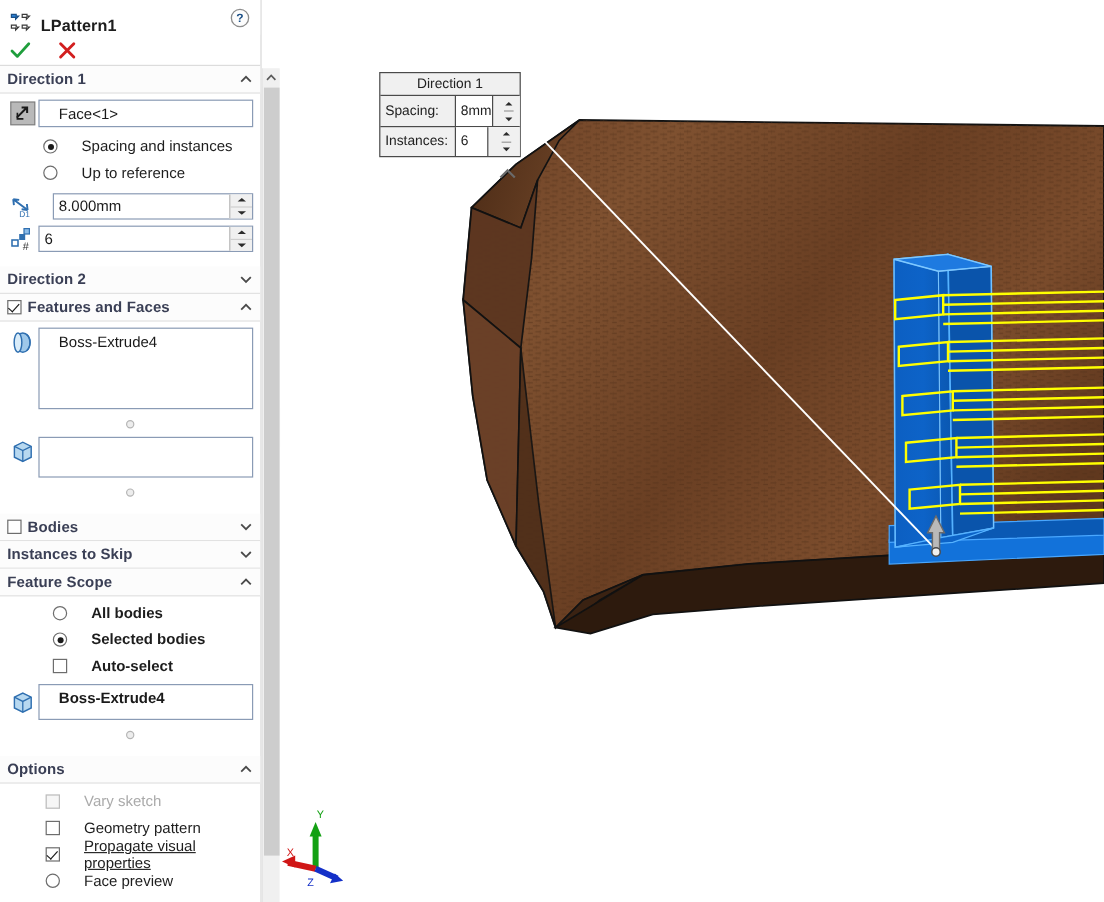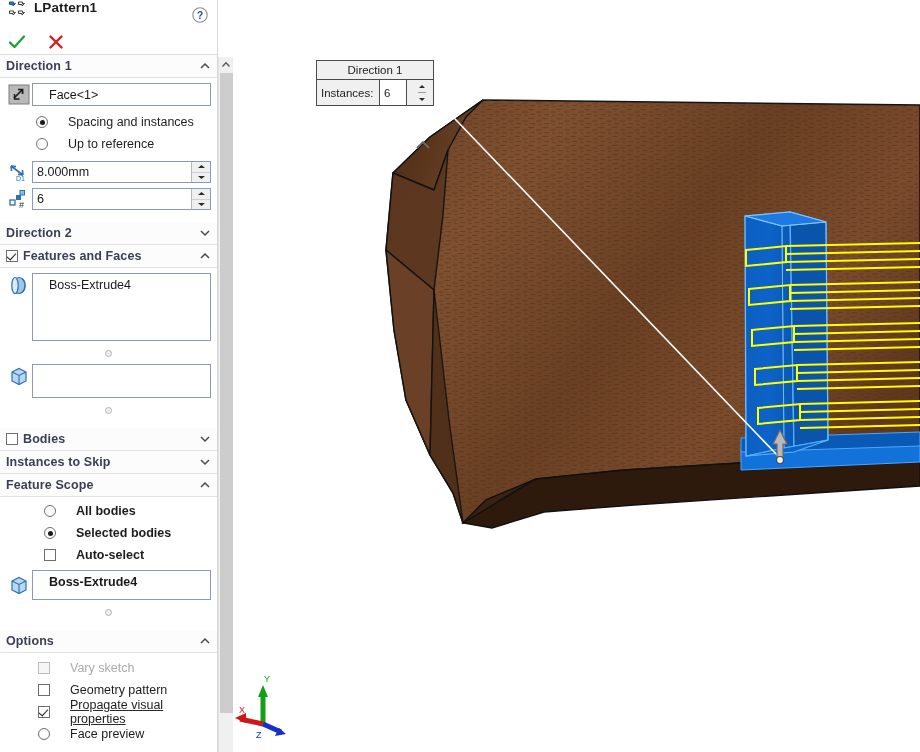--- a/index.html
+++ b/index.html
@@ -16,21 +16,21 @@
 
   
   #pm-panel {
     position: absolute; left: 0; top: 0;
     width: 218px; height: 752px;
     background: #ffffff;
     border-right: 1px solid #d7d7d7;
     overflow: hidden;
   }
   #pm-header {
-    height: 29px; display: flex; align-items: flex-start;
+    height: 29px; display: flex; align-items: flex-end;
     padding-left: 8px; gap: 7px;
     background: #ffffff;
   }
   #pm-title { font-size: 13.5px; font-weight: 600; color: #1d1d1d; letter-spacing: .1px; }
   #help-btn { position: absolute; right: 8px; top: 6px; width: 18px; height: 18px; cursor: pointer; }
   #pm-actions {
     height: 26px; display: flex; align-items: center; gap: 17px; padding-left: 6px;
     border-bottom: 1px solid #dcdcdc;
   }
   .act-btn { width: 22px; height: 20px; display: flex; align-items: center; justify-content: center; cursor: pointer; }
@@ -194,21 +194,21 @@
         <div class="selbox">Face&lt;1&gt;</div>
       </div>
       <div class="radio-row">
         <span class="radio on"></span>
         <span class="lbl">Spacing and instances</span>
       </div>
       <div class="radio-row">
         <span class="radio"></span>
         <span class="lbl">Up to reference</span>
       </div>
-      <div class="row" style="margin-top:6px;">
+      <div class="row" style="margin-top:6px;gap:12px;">
         <span class="icon-slot">
           <svg class="ico" width="24" height="20" viewBox="0 0 24 20">
             <path d="M4 4 L16 13 M4 4 l0.6 5 M4 4 l5 0.6" fill="none" stroke="#2f6fb0" stroke-width="1.6"></path>
             <path d="M16 13 l-5 -0.6 M16 13 l-0.6 -5" fill="none" stroke="#2f6fb0" stroke-width="1.6"></path>
             <text x="9" y="19" font-family="Liberation Sans, sans-serif" font-size="7" fill="#2f6fb0">D1</text>
           </svg>
         </span>
         <div class="spinbox">
           <span class="val">8.000mm</span>
           <span class="spin-arrows">
@@ -486,20 +486,38 @@
 
         <line x1="29" y1="724" x2="47" y2="732" stroke="#1430c8" stroke-width="5"></line>
         <path d="M52 734 L41 736 L45 728 z" fill="#1430c8"></path>
         <text x="22" y="738" font-family="Liberation Sans, sans-serif" font-size="9" fill="#1430c8">Z</text>
       </g>
     </svg>
 
     <div id="callout">
       <div class="c-title">Direction 1</div>
       <div class="c-row">
+        <div class="c-lab">Spacing:</div>
+        <div class="c-val">
+          <span>8mm</span>
+          <span class="c-sp">
+            <div>
+                <svg class="ico" width="8" height="5" viewBox="0 0 8 5">
+                  <path d="M1 4 L4 1 L7 4 z" fill="#2b2b2b"></path>
+                </svg>
+              </div>
+            <div>
+                <svg class="ico" width="8" height="5" viewBox="0 0 8 5">
+                  <path d="M1 1 L4 4 L7 1 z" fill="#2b2b2b"></path>
+                </svg>
+              </div>
+          </span>
+        </div>
+      </div>
+      <div class="c-row">
         <div class="c-lab">Instances:</div>
         <div class="c-val">
           <span>6</span>
           <span class="c-sp">
             <div>
                 <svg class="ico" width="8" height="5" viewBox="0 0 8 5">
                   <path d="M1 4 L4 1 L7 4 z" fill="#2b2b2b"></path>
                 </svg>
               </div>
             <div>

